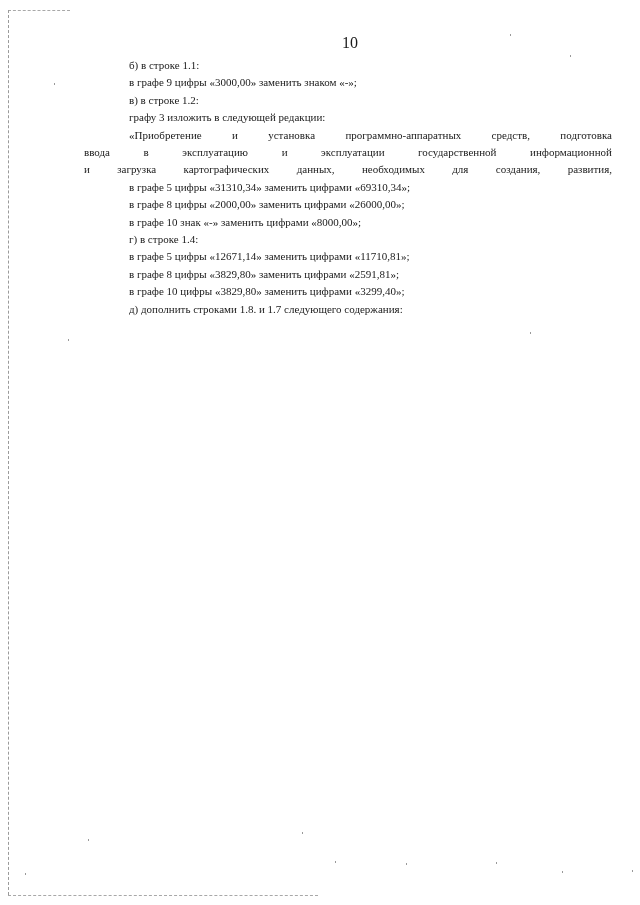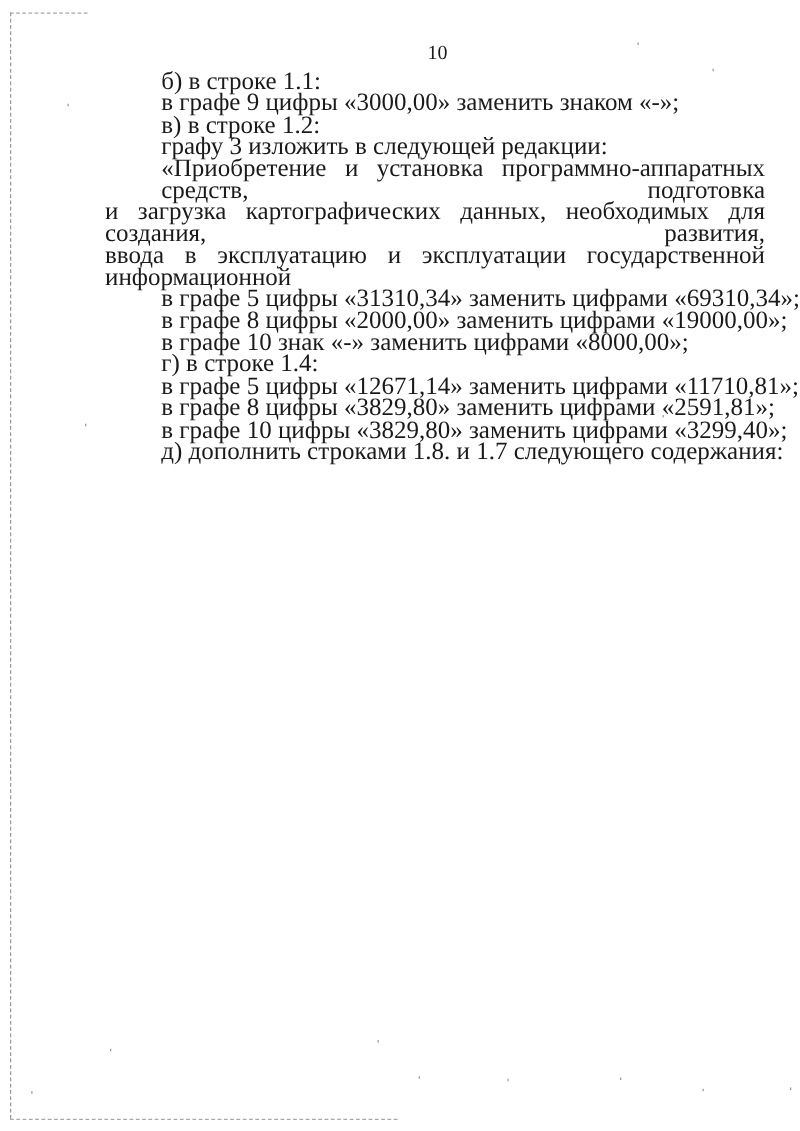--- a/index.html
+++ b/index.html
@@ -59,21 +59,21 @@
       width: 700px;
       text-align: center;
       font-size: 16px;
       line-height: 18px;
     }
     .body-text {
       position: absolute;
       left: 84px;
       top: 57px;
       width: 528px;
-      font-size: 20px;
+      font-size: 11px;
       line-height: 17.4px;
     }
     .line {
       display: block;
       white-space: nowrap;
     }
     .line.indent {
       padding-left: 45px;
     }
     .para-justified {
@@ -122,26 +122,26 @@
   <div class="page-number">10</div>
 
   <div class="body-text">
     <span class="line indent">б) в строке 1.1:</span>
     <span class="line indent">в графе 9 цифры «3000,00» заменить знаком «-»;</span>
     <span class="line indent">в) в строке 1.2:</span>
     <span class="line indent">графу 3 изложить в следующей редакции:</span>
 
     <div class="para-justified" style="text-indent:0;">
       <span class="jline first">«Приобретение и установка программно-аппаратных средств, подготовка</span>
+      <span class="jline">ввода в эксплуатацию и эксплуатации государственной информационной</span>
       <span class="jline">и загрузка картографических данных, необходимых для создания, развития,</span>
-      <span class="jline">ввода в эксплуатацию и эксплуатации государственной информационной</span>
     </div>
 
     <span class="line indent">в графе 5 цифры «31310,34» заменить цифрами «69310,34»;</span>
-    <span class="line indent">в графе 8 цифры «2000,00» заменить цифрами «19000,00»;</span>
+    <span class="line indent">в графе 8 цифры «2000,00» заменить цифрами «26000,00»;</span>
     <span class="line indent">в графе 10 знак «-» заменить цифрами «8000,00»;</span>
     <span class="line indent">г) в строке 1.4:</span>
     <span class="line indent">в графе 5 цифры «12671,14» заменить цифрами «11710,81»;</span>
     <span class="line indent">в графе 8 цифры «3829,80» заменить цифрами «2591,81»;</span>
     <span class="line indent">в графе 10 цифры «3829,80» заменить цифрами «3299,40»;</span>
     <span class="line indent">д) дополнить строками 1.8. и 1.7 следующего содержания:</span>
   </div>
 </div>
 
 </body></html>

